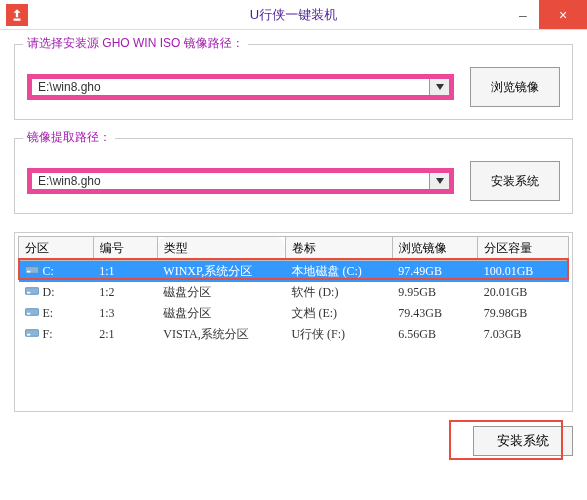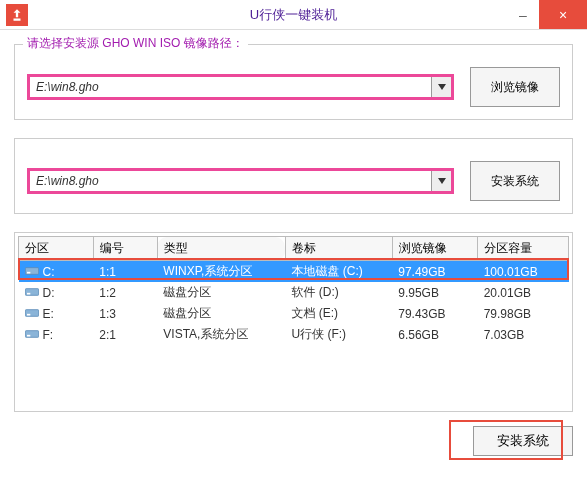--- a/index.html
+++ b/index.html
@@ -65,26 +65,25 @@
     }
     .group-row {
       display: flex;
       align-items: center;
       gap: 16px;
       margin-top: 6px;
     }
     .dropdown {
       flex: 1;
       height: 26px;
-      border: 3px solid #ec4899;
+      border: 5px solid #ec4899;
       display: flex;
       align-items: center;
       background: #fff;
       position: relative;
-      font-style: italic;
     }
     .dropdown-text {
       flex: 1;
       padding: 0 6px;
       color: #333;
     }
     .dropdown-arrow {
       width: 20px;
       height: 100%;
       border-left: 1px solid #999;
@@ -104,21 +103,21 @@
       cursor: pointer;
       font-size: 12px;
     }
     .table-container {
       border: 1px solid #ccc;
       margin-top: 8px;
       height: 180px;
       position: relative;
       padding: 3px;
     }
-    .table { width: 100%; border-collapse: collapse; }
+    .table { width: 100%; border-collapse: collapse; font-family: Liberation Serif, serif; }
     .table th {
       text-align: left;
       font-weight: normal;
       padding: 3px 6px;
       border: 1px solid #bbb;
       background: #f7f7f7;
       font-size: 12px;
     }
     .table td {
       padding: 2px 6px;
@@ -204,20 +203,21 @@
           <svg width="8" height="6" viewBox="0 0 8 6">
               <path fill="#333" d="M0 0 L8 0 L4 6 Z"></path>
             </svg>
         </div>
       </div>
       <div class="btn">浏览镜像</div>
     </div>
   </div>
 
   <div class="group">
+    <div class="group-label">镜像提取路径：</div>
     <div class="group-row">
       <div class="dropdown">
         <div class="dropdown-text">E:\win8.gho</div>
         <div class="dropdown-arrow">
           <svg width="8" height="6" viewBox="0 0 8 6">
               <path fill="#333" d="M0 0 L8 0 L4 6 Z"></path>
             </svg>
         </div>
       </div>
       <div class="btn">安装系统</div>

